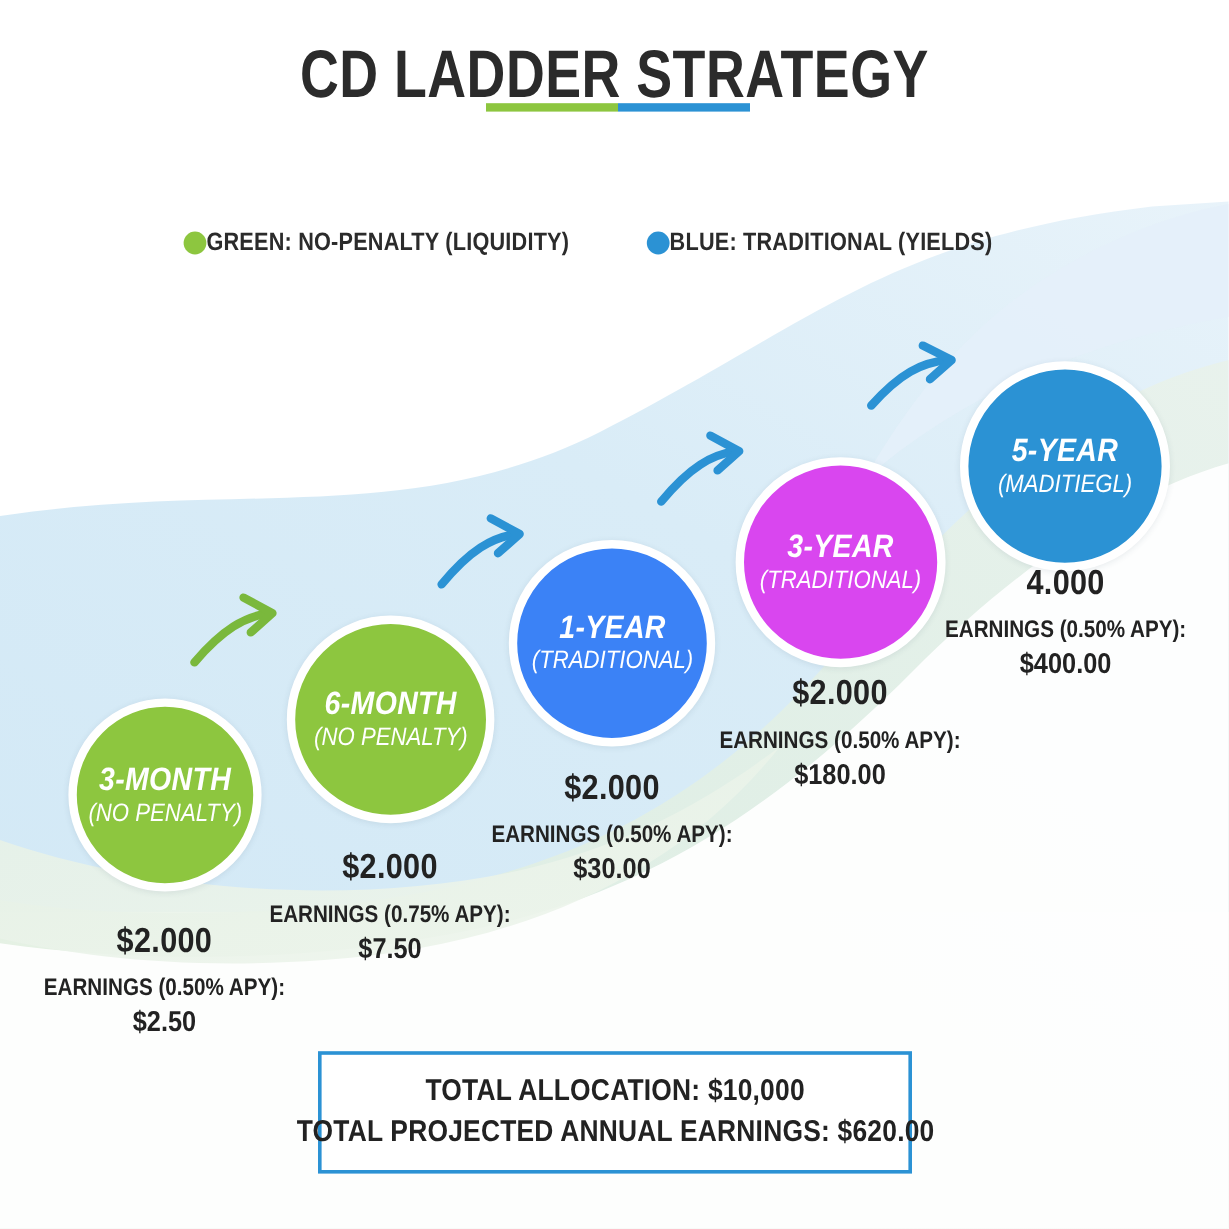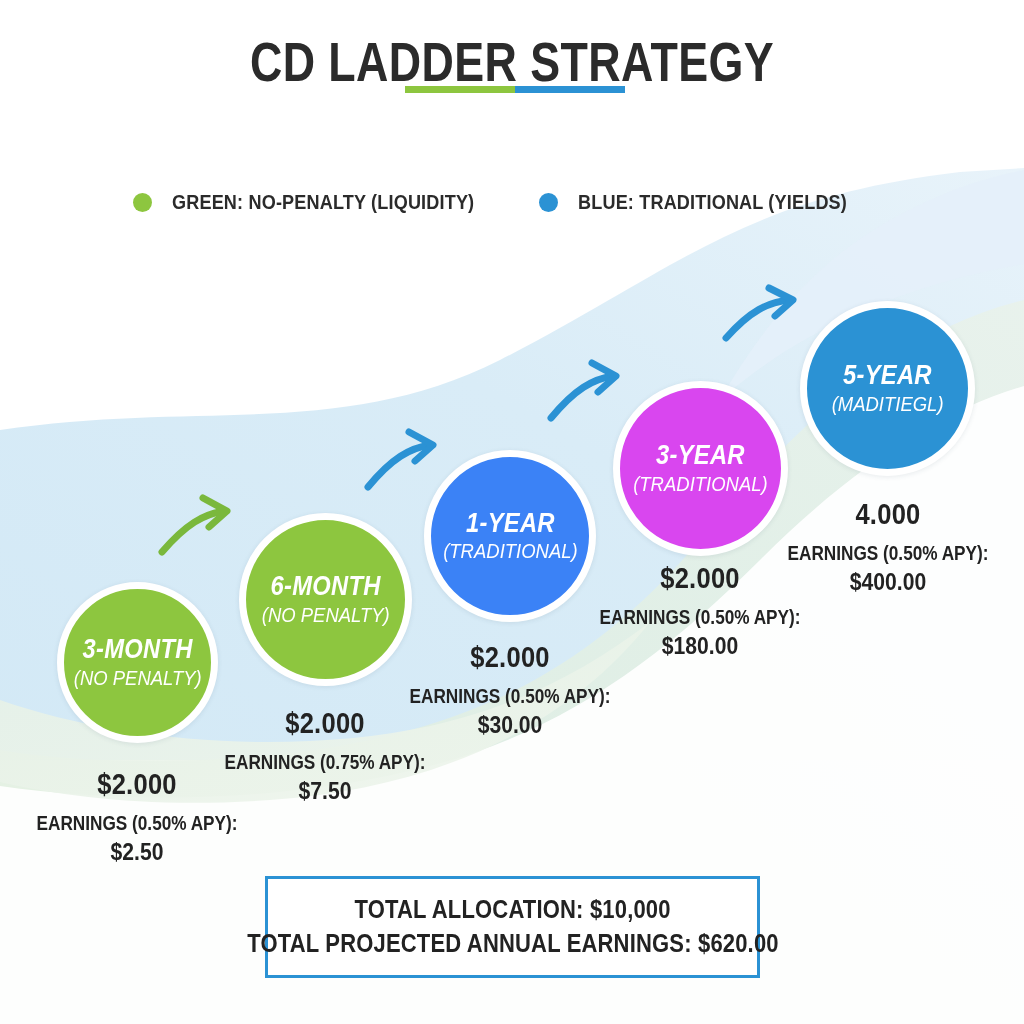--- a/index.html
+++ b/index.html
@@ -62,21 +62,21 @@
     width: 1024px;
     display: flex;
     justify-content: center;
     align-items: center;
     gap: 16px;
     z-index: 5;
   }
   .legend-item {
     display: flex;
     align-items: center;
-    gap: 20px;
+    gap: 0;
   }
   .legend-dot {
     width: 19px;
     height: 19px;
     border-radius: 50%;
     flex: none;
   }
   .legend-label {
     font-family: "Liberation Sans Narrow", "Liberation Sans", sans-serif;
     font-size: 21px;
@@ -320,21 +320,21 @@
     <div class="cap-earn-label">EARNINGS (0.50% APY):</div>
     <div class="cap-earn-value">$180.00</div>
   </div>
 
   <div class="node">
     <div class="bubble" style="left:800px; top:301px; width:175px; height:175px; background:#2B92D4;">
       <div class="bubble-term">5-YEAR</div>
       <div class="bubble-type">(MADITIEGL)</div>
     </div>
   </div>
-  <div class="node-caption" style="left:768px; top:470px; width:240px;margin-top:28px;">
+  <div class="node-caption" style="left:768px; top:470px; width:240px;">
     <div class="cap-amount">4.000</div>
     <div class="cap-earn-label">EARNINGS (0.50% APY):</div>
     <div class="cap-earn-value">$400.00</div>
   </div>
 
   <div id="summary-box">
     <div class="summary-line">TOTAL ALLOCATION: $10,000</div>
     <div class="summary-line">TOTAL PROJECTED ANNUAL EARNINGS: $620.00</div>
   </div>
 

